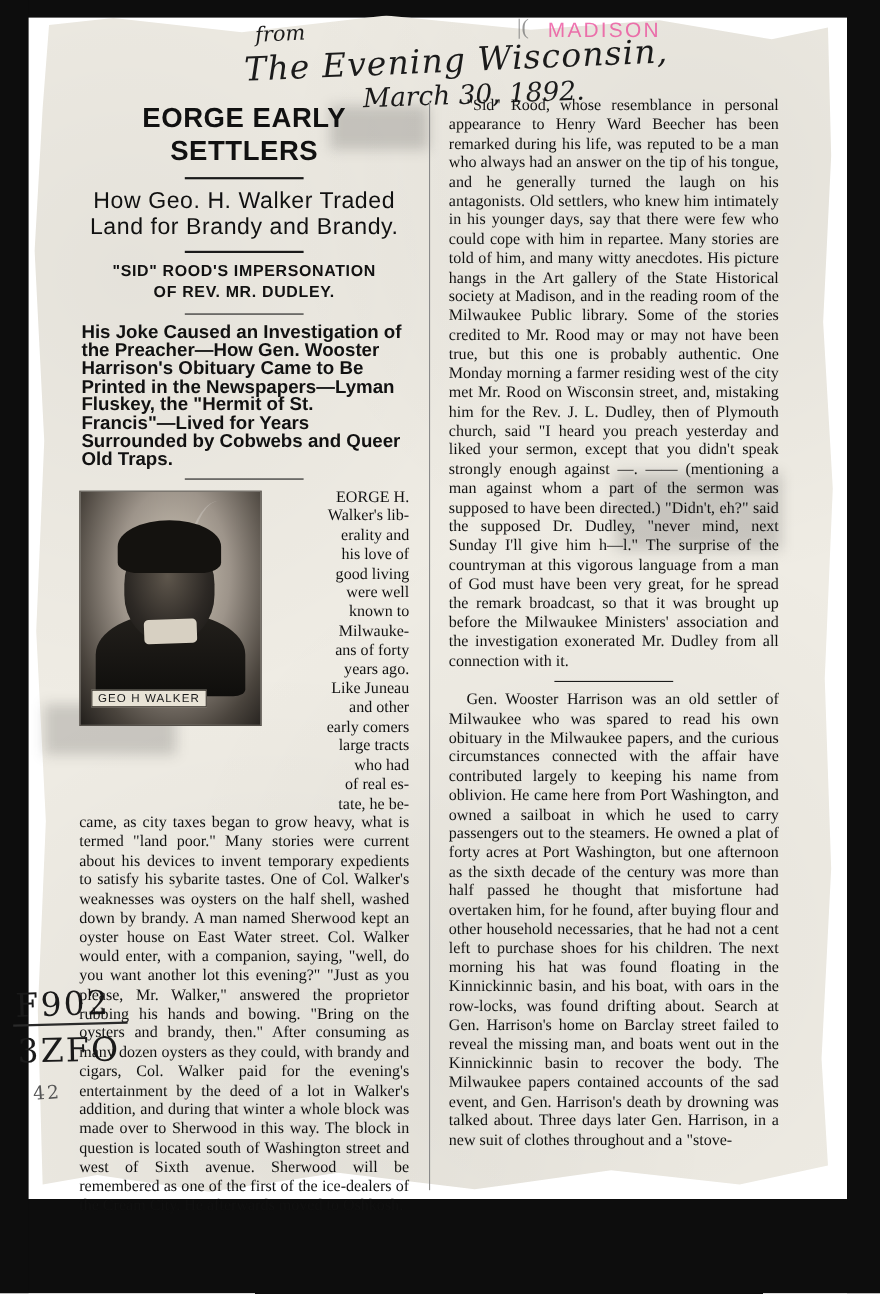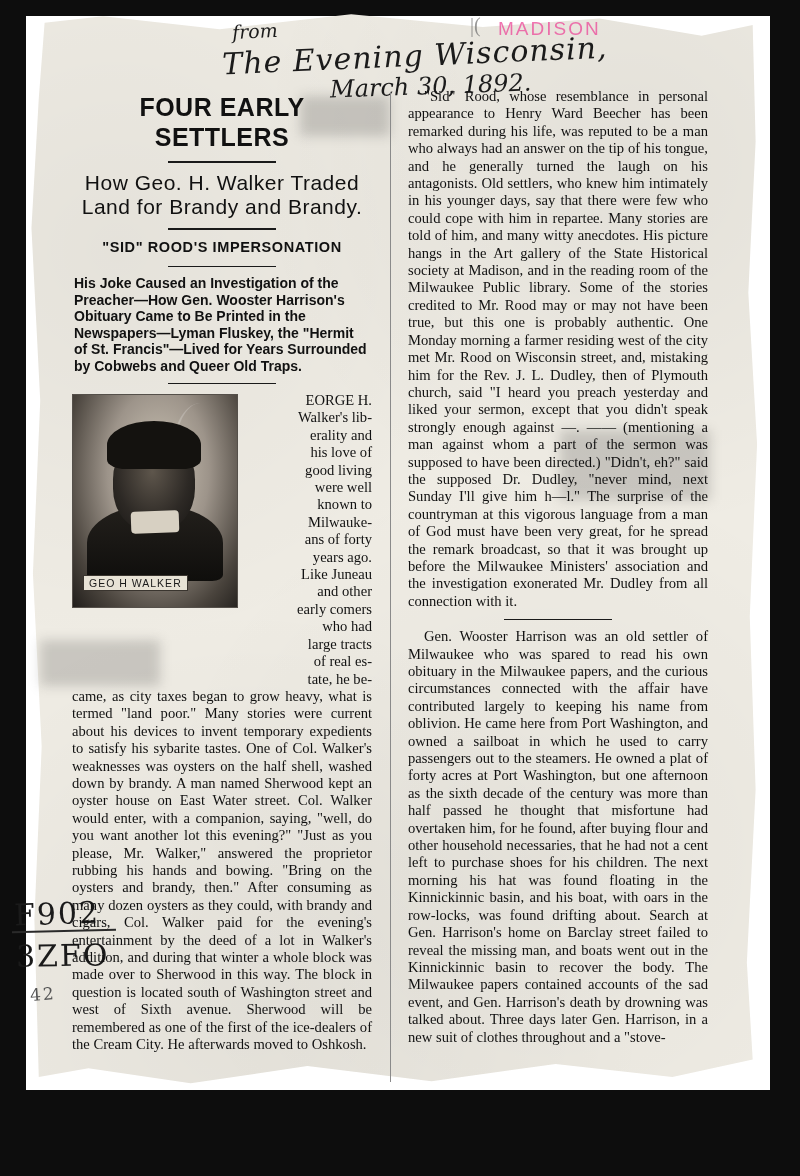--- a/index.html
+++ b/index.html
@@ -150,21 +150,21 @@
   .hr-short {
     width: 108px;
     height: 2px;
     background: #1a1a1a;
     margin: 9px auto 8px;
   }
   .hr-short.thin { height: 1px; }
 
   .deck {
     font-family: "Liberation Sans", sans-serif;
-    font-size: 14px;
+    font-size: 17px;
     font-weight: bold;
     line-height: 16.5px;
     text-align: left;
     margin: 6px 2px 0 2px;
   }
 
   
   .body-text {
     font-family: "Liberation Serif", serif;
     font-size: 14.6px;
@@ -278,28 +278,29 @@
   <div class="smudge sm-1"></div>
   <div class="smudge sm-2"></div>
   <div class="smudge sm-3"></div>
 
   <div class="clipping">
 
     <div class="col-rule"></div>
 
     <div class="col col-left">
 
-      <div class="headline hl-1">FOUR EARLY SETTLERS</div>
+      <div class="headline hl-1">EORGE EARLY SETTLERS</div>
       <div class="hr-short"></div>
 
       <div class="headline hl-2">How Geo. H. Walker Traded</div>
       <div class="headline hl-2">Land for Brandy and Brandy.</div>
       <div class="hr-short"></div>
 
       <div class="headline hl-3">"SID"  ROOD'S  IMPERSONATION</div>
+      <div class="headline hl-3">OF REV. MR. DUDLEY.</div>
       <div class="hr-short thin"></div>
 
       <div class="deck">His Joke Caused an Investigation of the Preacher—How Gen. Wooster Harrison's Obituary Came to Be Printed in the Newspapers—Lyman Fluskey, the "Hermit of St. Francis"—Lived for Years Surrounded by Cobwebs and Queer Old Traps.</div>
 
       <div class="hr-short thin"></div>
 
       <div class="portrait">
         <div class="swirl"></div>
         <div class="coat"></div>
         <div class="face"></div>
@@ -314,22 +315,22 @@
       <div class="lead-words">his love of</div>
       <div class="lead-words">good living</div>
       <div class="lead-words">were well</div>
       <div class="lead-words">known to</div>
       <div class="lead-words">Milwauke-</div>
       <div class="lead-words">ans of forty</div>
       <div class="lead-words">years ago.</div>
       <div class="lead-words">Like Juneau</div>
       <div class="lead-words">and other</div>
       <div class="lead-words">early comers</div>
+      <div class="lead-words">large tracts</div>
       <div class="lead-words">who had</div>
-      <div class="lead-words">large tracts</div>
       <div class="lead-words">of real es-</div>
       <div class="lead-words">tate, he be-</div>
 
       <p class="body-text">came, as city taxes began to grow heavy, what is termed "land poor."  Many stories were current about his devices to invent temporary expedients to satisfy his sybarite tastes.  One of Col. Walker's weaknesses was oysters on the half shell, washed down by brandy.  A man named Sherwood kept an oyster house on East Water street.  Col. Walker would enter, with a companion, saying, "well, do you want another lot this evening?"  "Just as you please, Mr. Walker," answered the proprietor rubbing his hands and bowing.  "Bring on the oysters and brandy, then."  After consuming as many dozen oysters as they could, with brandy and cigars, Col. Walker paid for the evening's entertainment by the deed of a lot in Walker's addition, and during that winter a whole block was made over to Sherwood in this way.  The block in question is located south of Washington street and west of Sixth avenue.  Sherwood will be remembered as one of the first of the ice-dealers of the Cream City.  He afterwards moved to Oshkosh.</p>
     </div>
 
     <div class="col col-right">
       <p class="body-text indent">"Sid" Rood, whose resemblance in personal appearance to Henry Ward Beecher has been remarked during his life, was reputed to be a man who always had an answer on the tip of his tongue, and he generally turned the laugh on his antagonists.  Old settlers, who knew him intimately in his younger days, say that there were few who could cope with him in repartee.  Many stories are told of him, and many witty anecdotes.  His picture hangs in the Art gallery of the State Historical society at Madison, and in the reading room of the Milwaukee Public library.  Some of the stories credited to Mr. Rood may or may not have been true, but this one is probably authentic.  One Monday morning a farmer residing west of the city met Mr. Rood on Wisconsin street, and, mistaking him for the Rev. J. L. Dudley, then of Plymouth church, said "I heard you preach yesterday and liked your sermon, except that you didn't speak strongly enough against —.  —— (mentioning a man against whom a part of the sermon was supposed to have been directed.)  "Didn't, eh?" said the supposed Dr. Dudley, "never mind, next Sunday I'll give him h—l."  The surprise of the countryman at this vigorous language from a man of God must have been very great, for he spread the remark broadcast, so that it was brought up before the Milwaukee Ministers' association and the investigation exonerated Mr. Dudley from all connection with it.</p>
       <div class="hr-short thin"></div>
       <p class="body-text indent">Gen. Wooster Harrison was an old settler of Milwaukee who was spared to read his own obituary in the Milwaukee papers, and the curious circumstances connected with the affair have contributed largely to keeping his name from oblivion.  He came here from Port Washington, and owned a sailboat in which he used to carry passengers out to the steamers.  He owned a plat of forty acres at Port Washington, but one afternoon as the sixth decade of the century was more than half passed he thought that misfortune had overtaken him, for he found, after buying flour and other household necessaries, that he had not a cent left to purchase shoes for his children.  The next morning his hat was found floating in the Kinnickinnic basin, and his boat, with oars in the row-locks, was found drifting about.  Search at Gen. Harrison's home on Barclay street failed to reveal the missing man, and boats went out in the Kinnickinnic basin to recover the body.  The Milwaukee papers contained accounts of the sad event, and Gen. Harrison's death by drowning was talked about.  Three days later Gen. Harrison, in a new suit of clothes throughout and a "stove-</p>

